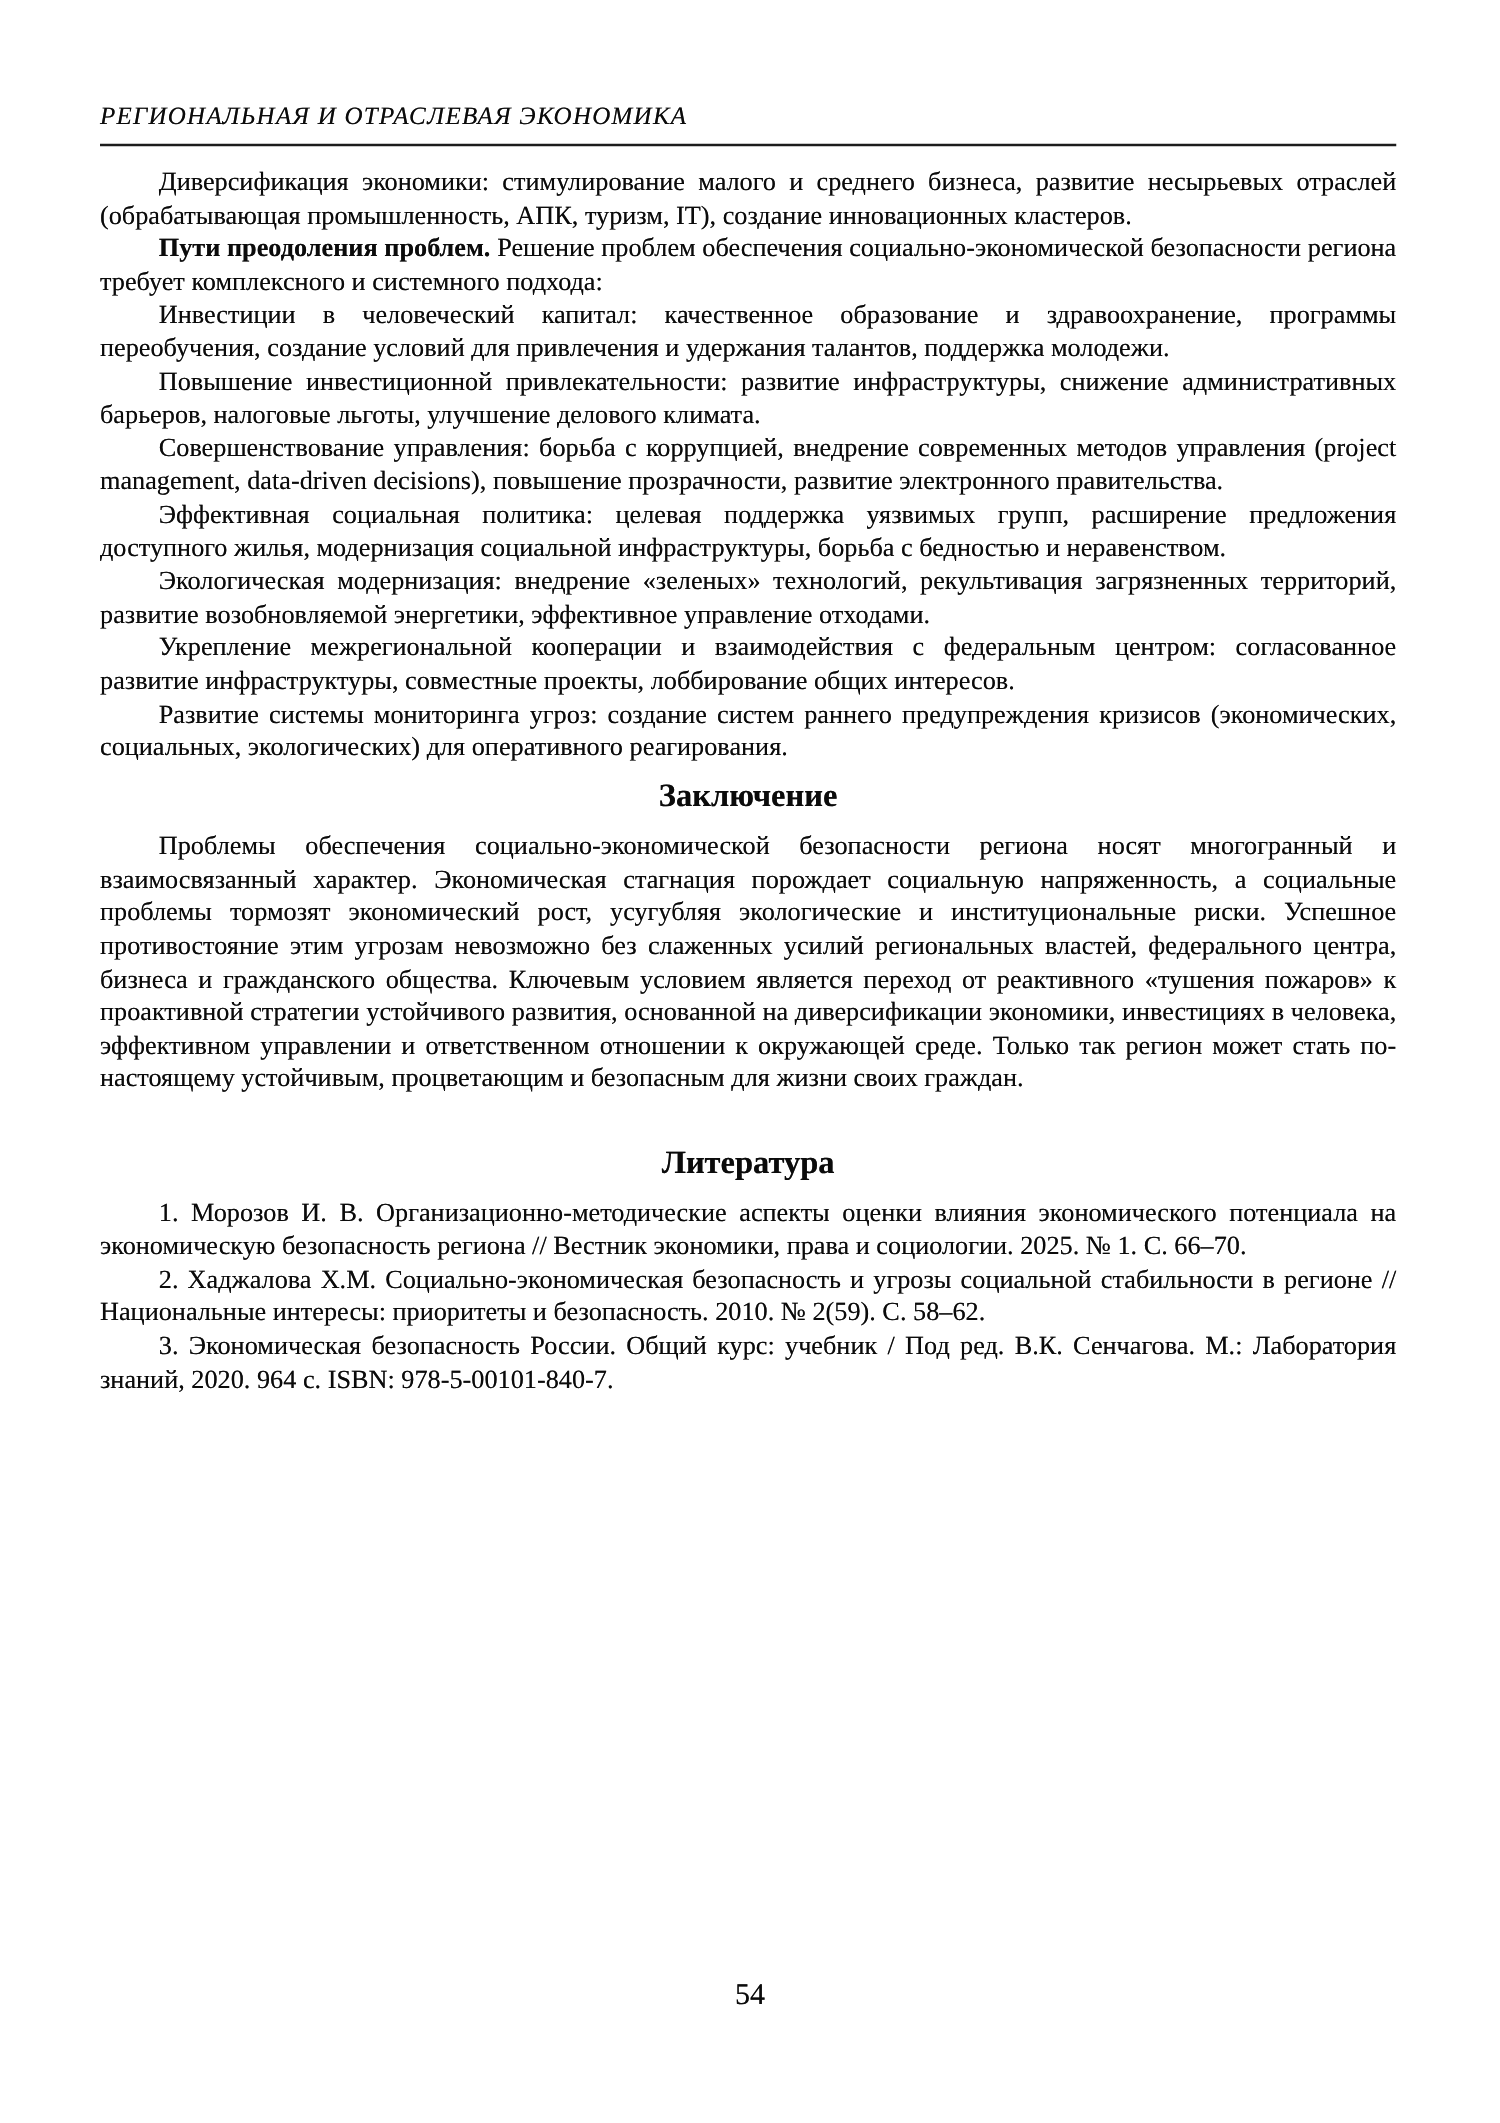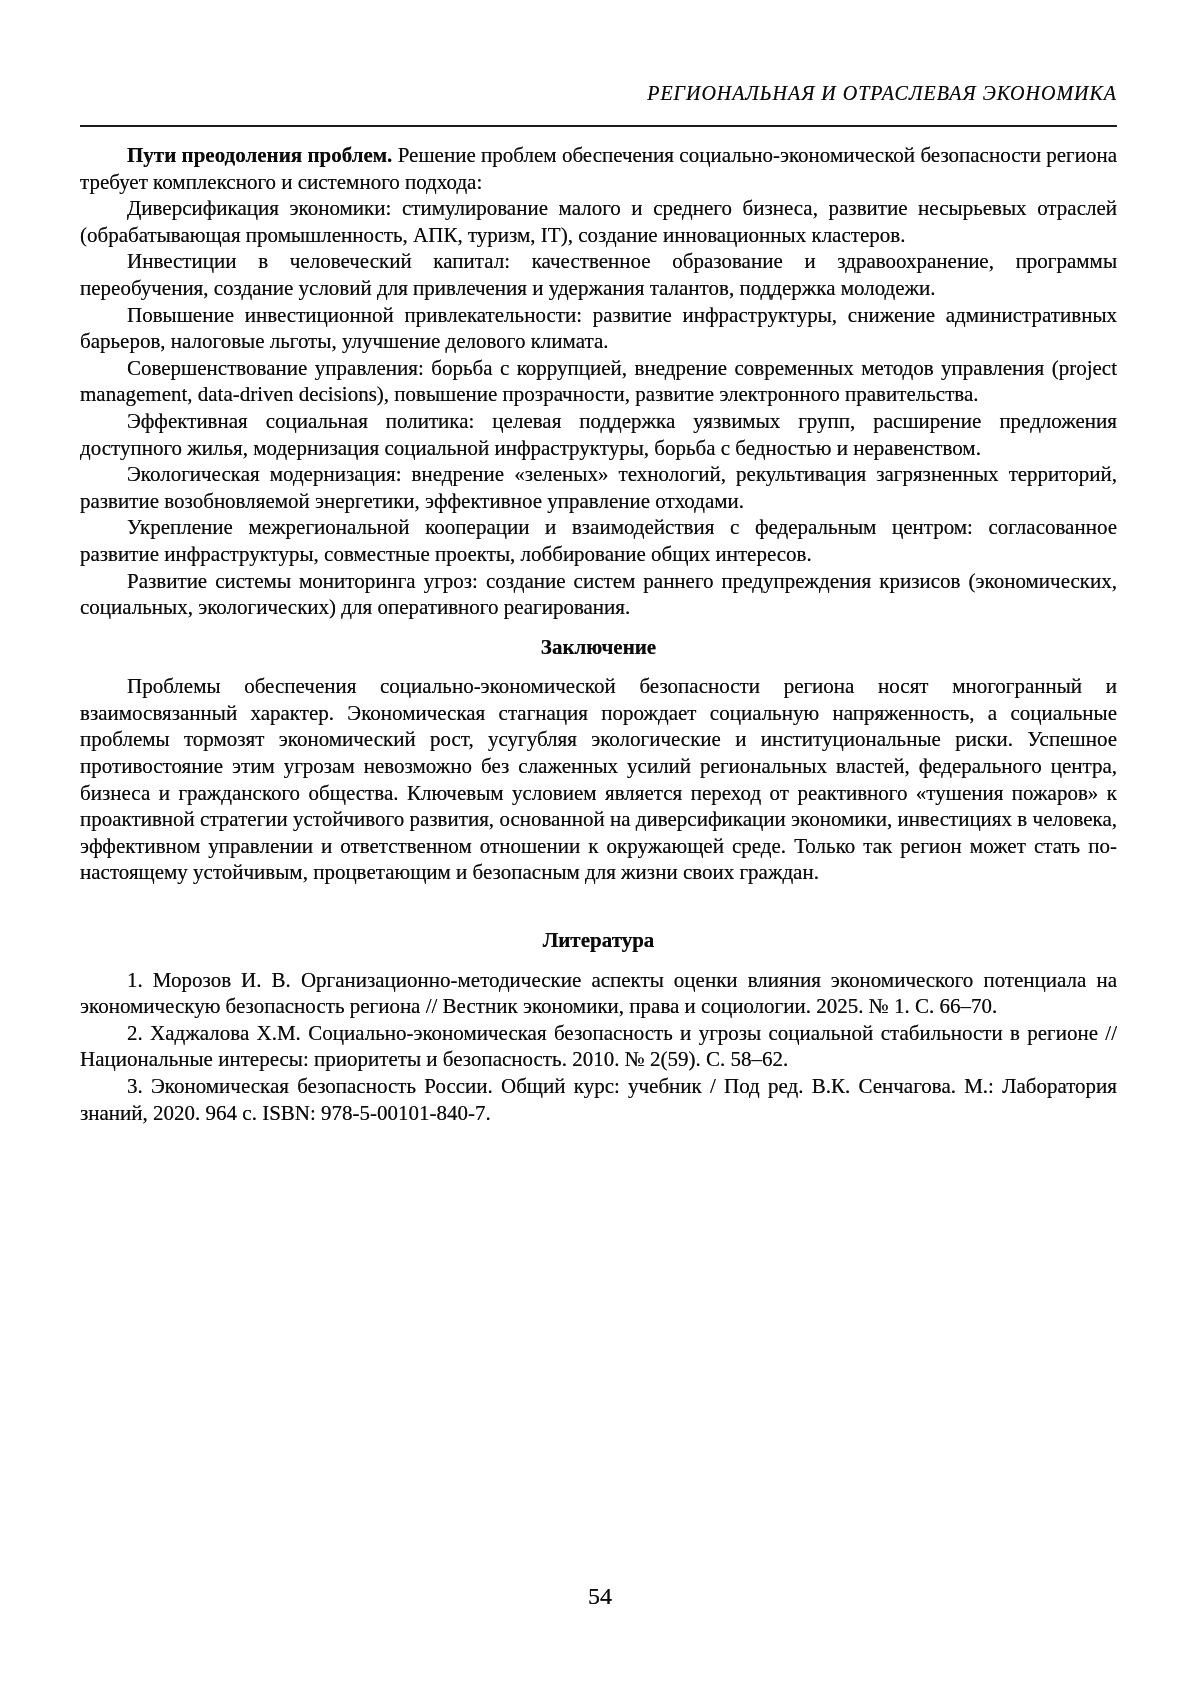--- a/index.html
+++ b/index.html
@@ -14,42 +14,42 @@
   }
   .page {
     position: absolute;
     inset: 0;
     padding: 80px 83px 0 80px;
   }
   .running-head {
     font-style: italic;
     font-size: 20px;
     letter-spacing: 1px;
-    text-align: right;
+    text-align: left;
     padding-top: 2px;
-    padding-bottom: 20px;
+    padding-bottom: 10px;
     border-bottom: 2px solid #1c1c1c;
     text-shadow: 0 0 .5px rgba(0,0,0,.65);
   }
   .content {
     padding-top: 15px;
     font-size: 21px;
     line-height: 26.6px;
     text-align: justify;
     hyphens: auto;
     -webkit-hyphens: auto;
     text-shadow: 0 0 .5px rgba(0,0,0,.65);
   }
   .content p {
     text-indent: 47px;
   }
   .lead-bold { font-weight: 700; }
   .heading {
     font-weight: 700;
-    font-size: 21px;
+    font-size: 26px;
     text-align: center;
     text-indent: 0;
     margin-top: 13px;
     margin-bottom: 13px;
     text-shadow: 0 0 .5px rgba(0,0,0,.65);
   }
   .heading--lit { margin-top: 41px; }
   .page-number {
     position: absolute;
     top: 1583px;
@@ -62,23 +62,23 @@
 </style>
 </head>
 <body>
 
 <div class="page">
 
   <div class="running-head">РЕГИОНАЛЬНАЯ И ОТРАСЛЕВАЯ ЭКОНОМИКА</div>
 
   <div class="content">
 
+    <p>Диверсификация экономики: стимулирование малого и среднего бизнеса, развитие несырьевых отраслей (обрабатывающая промышленность, АПК, туризм, IT), создание инновационных кластеров.</p>
+
     <p><span class="lead-bold">Пути преодоления проблем.</span> <span>Решение проблем обеспечения социально-экономической безопасности региона требует комплексного и системного подхода:</span></p>
-
-    <p>Диверсификация экономики: стимулирование малого и среднего бизнеса, развитие несырьевых отраслей (обрабатывающая промышленность, АПК, туризм, IT), создание инновационных кластеров.</p>
     <p>Инвестиции в человеческий капитал: качественное образование и здравоохранение, программы переобучения, создание условий для привлечения и удержания талантов, поддержка молодежи.</p>
     <p>Повышение инвестиционной привлекательности: развитие инфраструктуры, снижение административных барьеров, налоговые льготы, улучшение делового климата.</p>
     <p>Совершенствование управления: борьба с коррупцией, внедрение современных методов управления (project management, data-driven decisions), повышение прозрачности, развитие электронного правительства.</p>
     <p>Эффективная социальная политика: целевая поддержка уязвимых групп, расширение предложения доступного жилья, модернизация социальной инфраструктуры, борьба с бедностью и неравенством.</p>
     <p>Экологическая модернизация: внедрение «зеленых» технологий, рекультивация загрязненных территорий, развитие возобновляемой энергетики, эффективное управление отходами.</p>
     <p>Укрепление межрегиональной кооперации и взаимодействия с федеральным центром: согласованное развитие инфраструктуры, совместные проекты, лоббирование общих интересов.</p>
     <p>Развитие системы мониторинга угроз: создание систем раннего предупреждения кризисов (экономических, социальных, экологических) для оперативного реагирования.</p>
 
     <div class="heading">Заключение</div>
 

